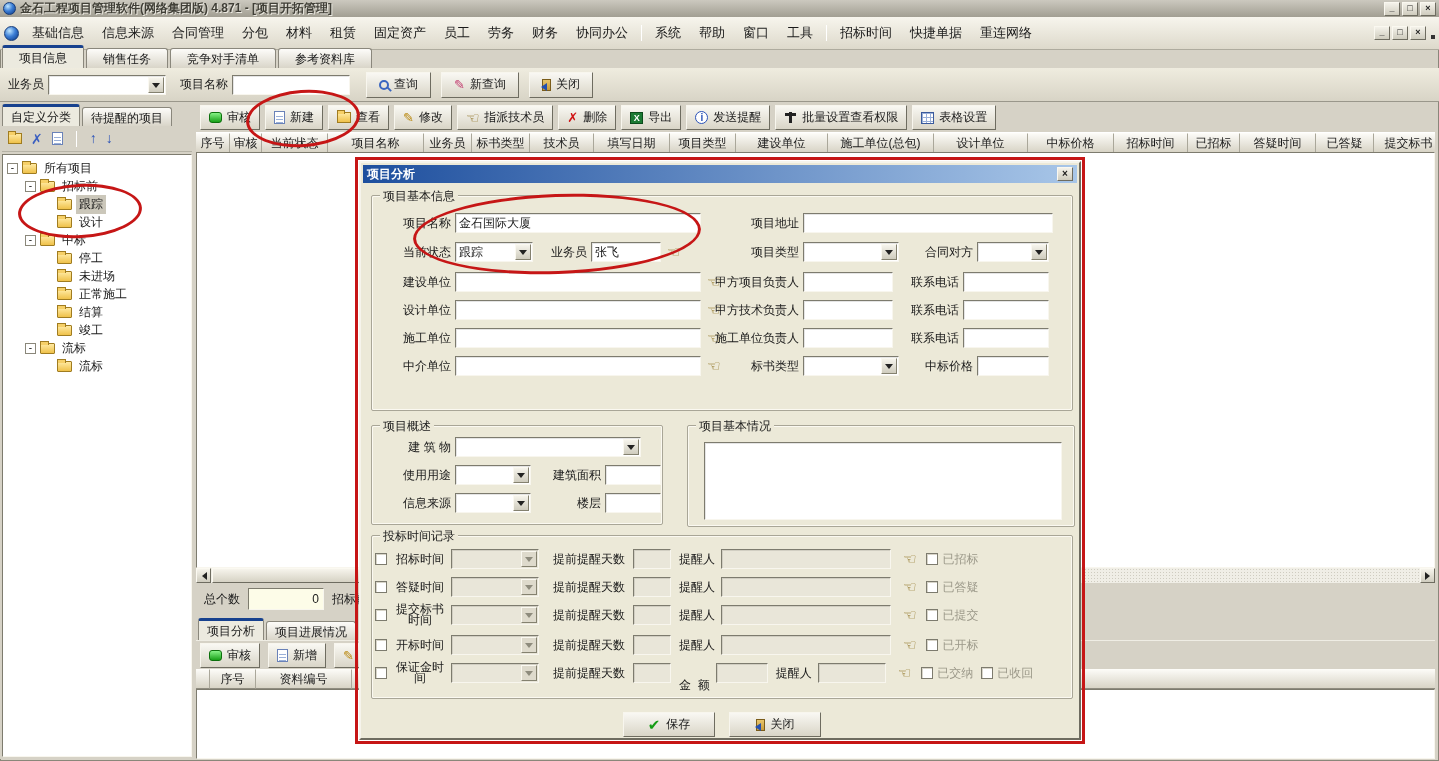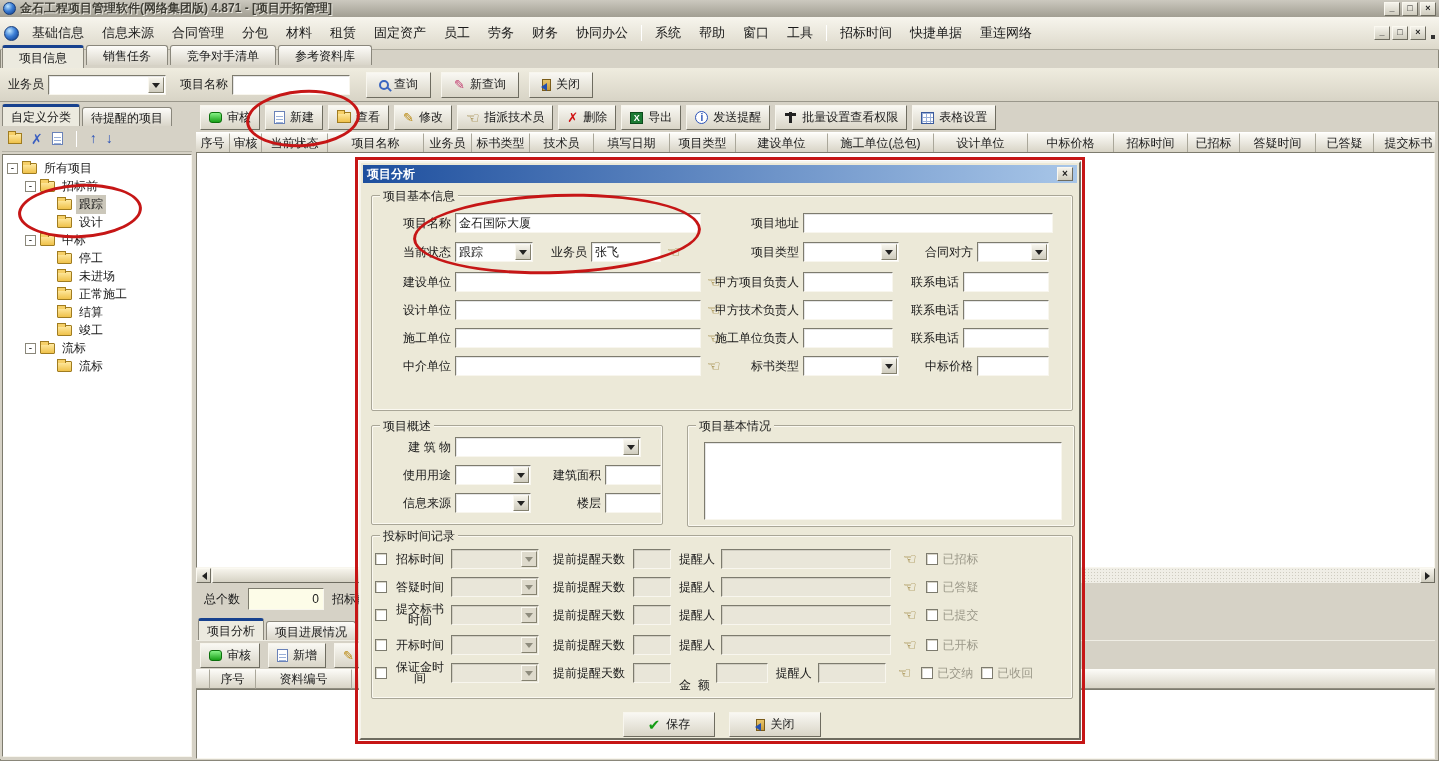--- a/index.html
+++ b/index.html
@@ -20,21 +20,21 @@
 
   
   .menubar { position:absolute; left:0; top:17px; width:100%; height:28px;
     background:linear-gradient(180deg,#f7f5ed,#ddd9cb); border-bottom:1px solid #aeab9e; display:flex; align-items:center; padding:16px 4px; }
   .menu-item { font-size:13px; padding:3px 9px; white-space:nowrap; }
   .menu-sep { width:1px; height:16px; background:#9a978a; border-right:1px solid #fff; margin:0 4px; }
   .mdibtns { margin-left:auto; display:flex; gap:2px; align-items:center; }
   .mdot { width:4px; height:4px; background:#333; margin-left:3px; margin-top:8px; }
 
   
-  .tabrow { position:absolute; left:0; top:45px; width:100%; height:23px; display:flex; align-items:flex-start; padding-left:2px; }
+  .tabrow { position:absolute; left:0; top:45px; width:100%; height:23px; display:flex; align-items:flex-end; padding-left:2px; }
   .tab { height:20px; padding:2px 16px 0; margin-right:2px; border:1px solid #8a877c; border-bottom:none;
     border-radius:3px 3px 0 0; background:linear-gradient(#fdfcf9,#d9d5c9); white-space:nowrap; }
   .tab.active { height:23px; background:#eceadf; border-top:3px solid #17418e; font-weight:normal; }
 
   
   .filterrow { position:absolute; left:0; top:68px; width:100%; height:34px;
     background:linear-gradient(#efecdf,#d8d4c6); border-bottom:1px solid #9a978b; display:flex; align-items:center; padding-left:8px; }
   .flabel { margin-right:4px; white-space:nowrap; }
   .tb { height:20px; background:#fff; border:1px solid; border-color:#7d7b6e #f8f6ee #f8f6ee #7d7b6e;
     box-shadow:inset 1px 1px 0 rgba(0,0,0,.10); line-height:18px; padding:0 3px; overflow:hidden; white-space:nowrap; }

